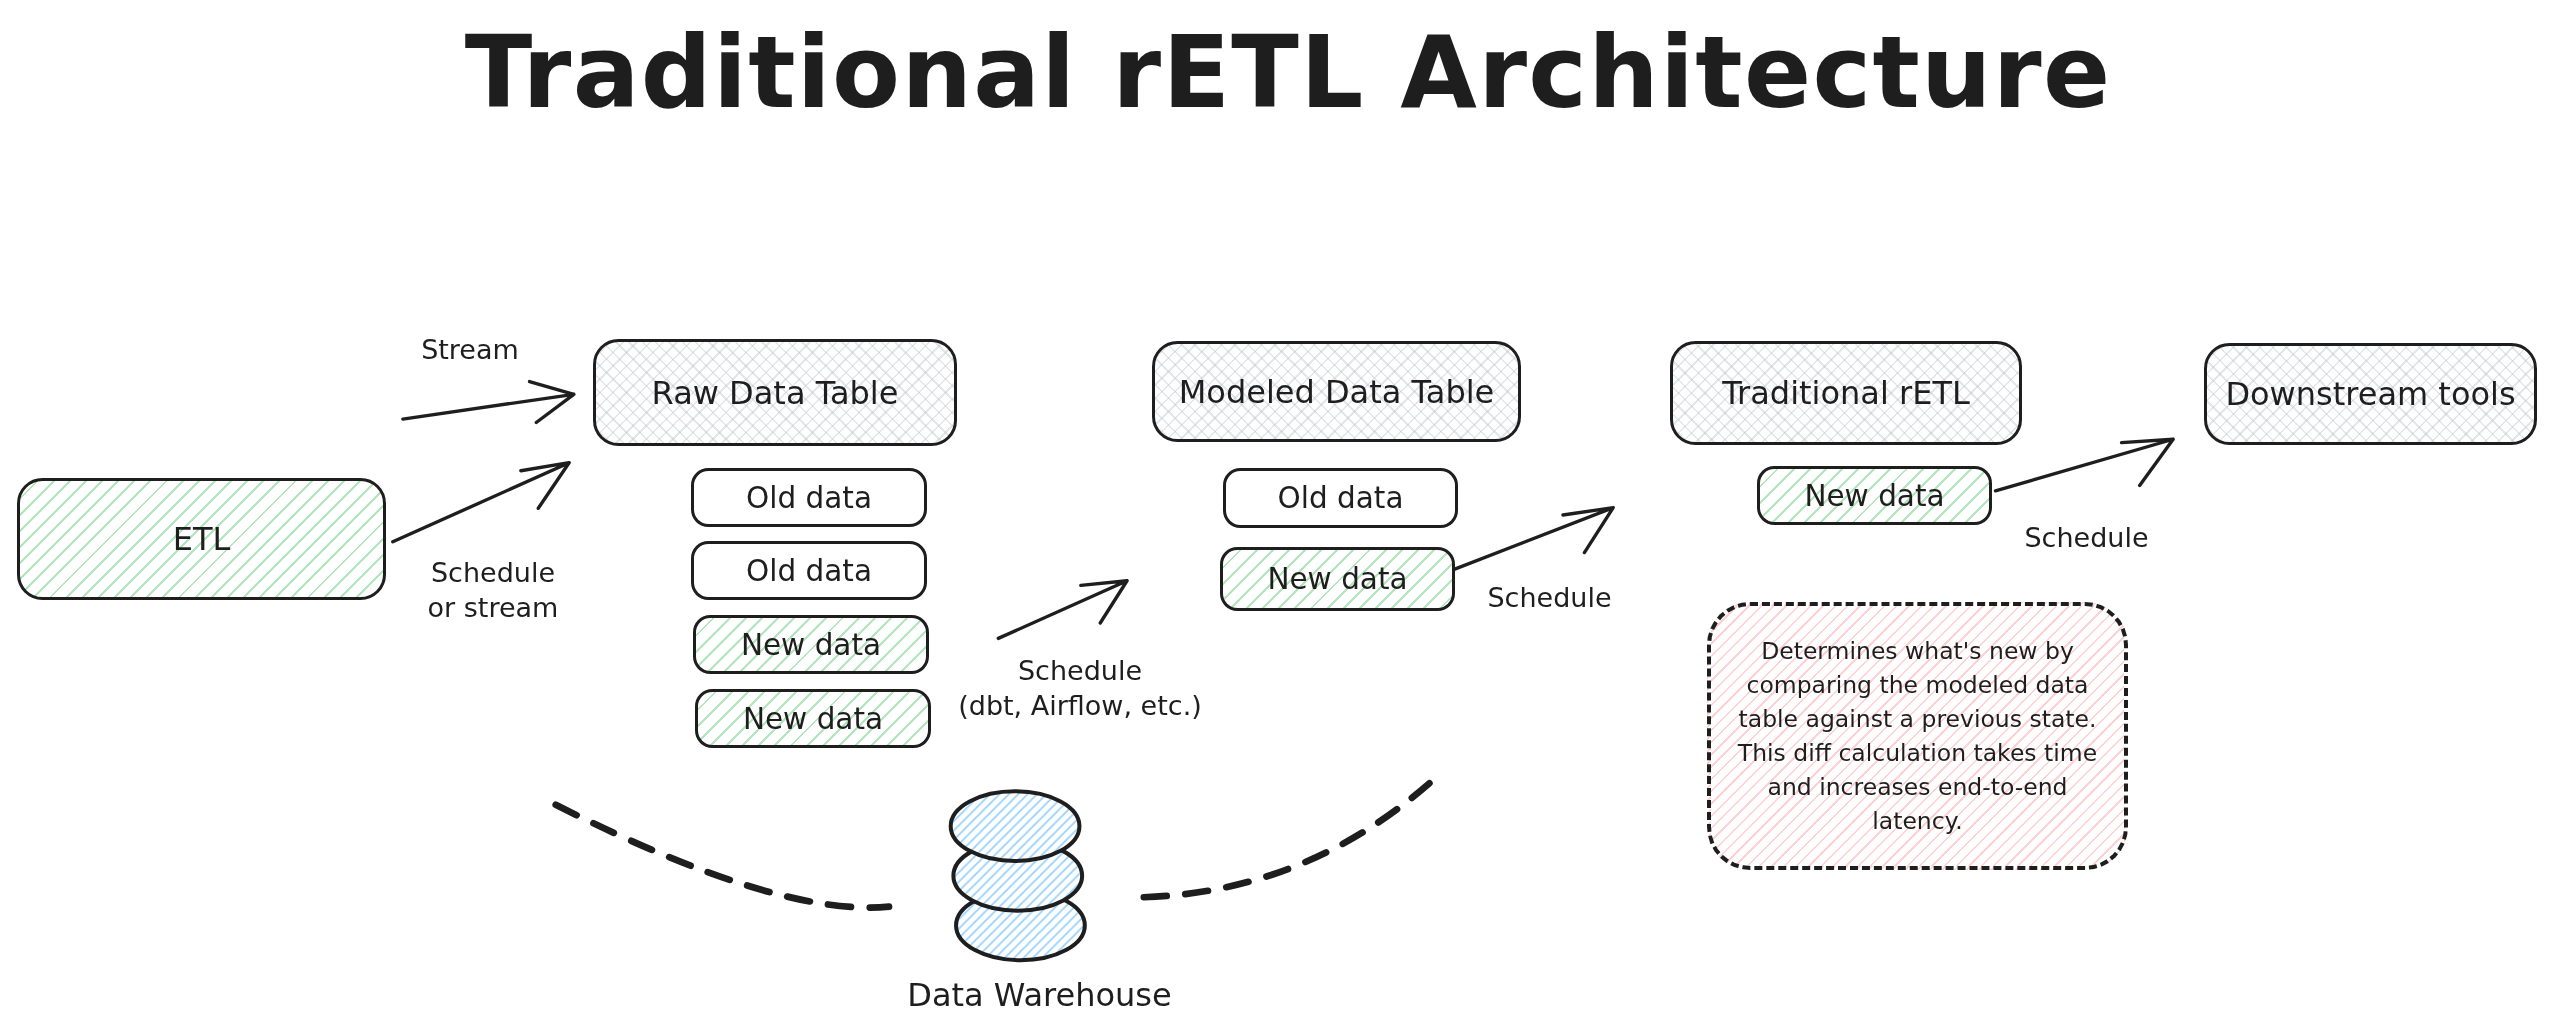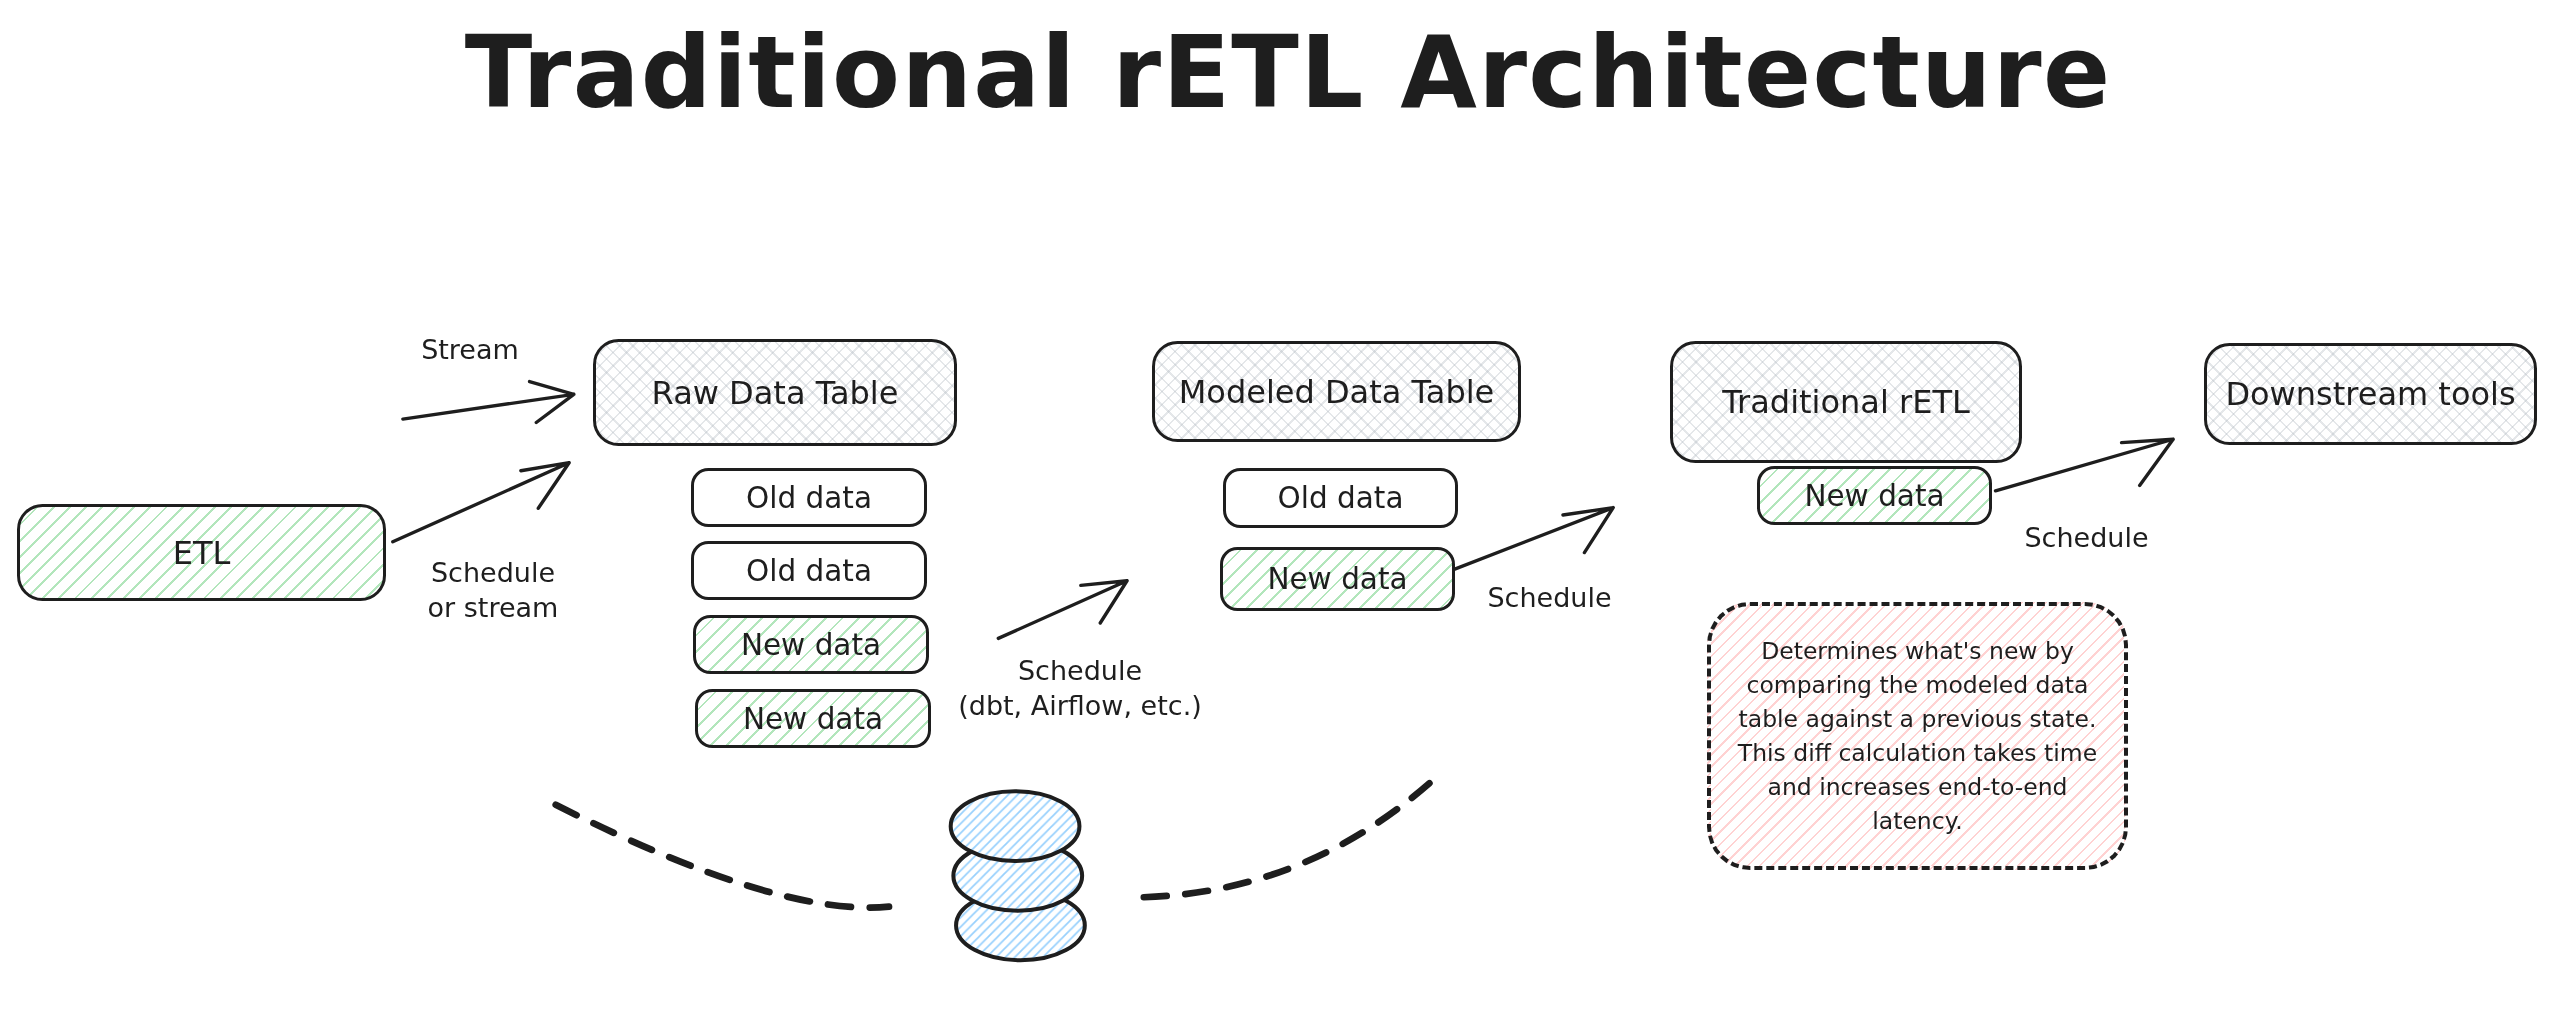--- a/index.html
+++ b/index.html
@@ -113,21 +113,21 @@
 
     <g stroke="#1e1e1e" stroke-width="6">
       <ellipse cx="1521" cy="1380" rx="96" ry="52" fill="url(#blueHatch)"></ellipse>
       <ellipse cx="1517" cy="1306" rx="96" ry="52" fill="url(#blueHatch)"></ellipse>
       <ellipse cx="1513" cy="1232" rx="96" ry="52" fill="url(#blueHatch)"></ellipse>
     </g>
   </svg>
 
   <div class="page-title">Traditional rETL Architecture</div>
 
-  <div class="box hatch-green" style="left:17px;top:504px;width:369px;height:97px;">
+  <div class="box hatch-green" style="left:17px;top:478px;width:369px;height:122px;">
     <span>ETL</span>
   </div>
 
   <div class="box hatch-gray" style="left:593px;top:339px;width:364px;height:107px;">
     <span>Raw Data Table</span>
   </div>
   <div class="box row" style="left:655px;top:468px;width:236px;height:59px;">
     <span>Old data</span>
   </div>
   <div class="box row" style="left:655px;top:541px;width:236px;height:59px;">
@@ -143,21 +143,21 @@
   <div class="box hatch-gray" style="left:1112px;top:341px;width:369px;height:101px;margin-left:40px;">
     <span>Modeled Data Table</span>
   </div>
   <div class="box row" style="left:1187px;top:468px;width:235px;height:60px;">
     <span>Old data</span>
   </div>
   <div class="box row hatch-green" style="left:1184px;top:547px;width:235px;height:64px;">
     <span>New data</span>
   </div>
 
-  <div class="box hatch-gray" style="left:1670px;top:341px;width:352px;height:122px;">
+  <div class="box hatch-gray" style="left:1670px;top:341px;width:352px;height:104px;">
     <span>Traditional rETL</span>
   </div>
   <div class="box row hatch-green" style="left:1721px;top:466px;width:235px;height:59px;">
     <span>New data</span>
   </div>
 
   <div class="note hatch-pink">
     <div class="note-text">Determines what's new by comparing the modeled data table against a previous state. This diff calculation takes time and increases end-to-end latency.</div>
   </div>
 
@@ -174,15 +174,16 @@
 
   <div class="edge-label" style="left:946px;top:645px;width:268px;">
     <div>Schedule</div>
     <div>(dbt, Airflow, etc.)</div>
   </div>
 
   <div class="edge-label" style="left:1486px;top:572px;width:127px;">Schedule</div>
 
   <div class="edge-label" style="left:2016px;top:512px;width:141px;">Schedule</div>
 
+  <div class="wh-label">Data Warehouse</div>
 
 </div>
 
 
 </body></html>

